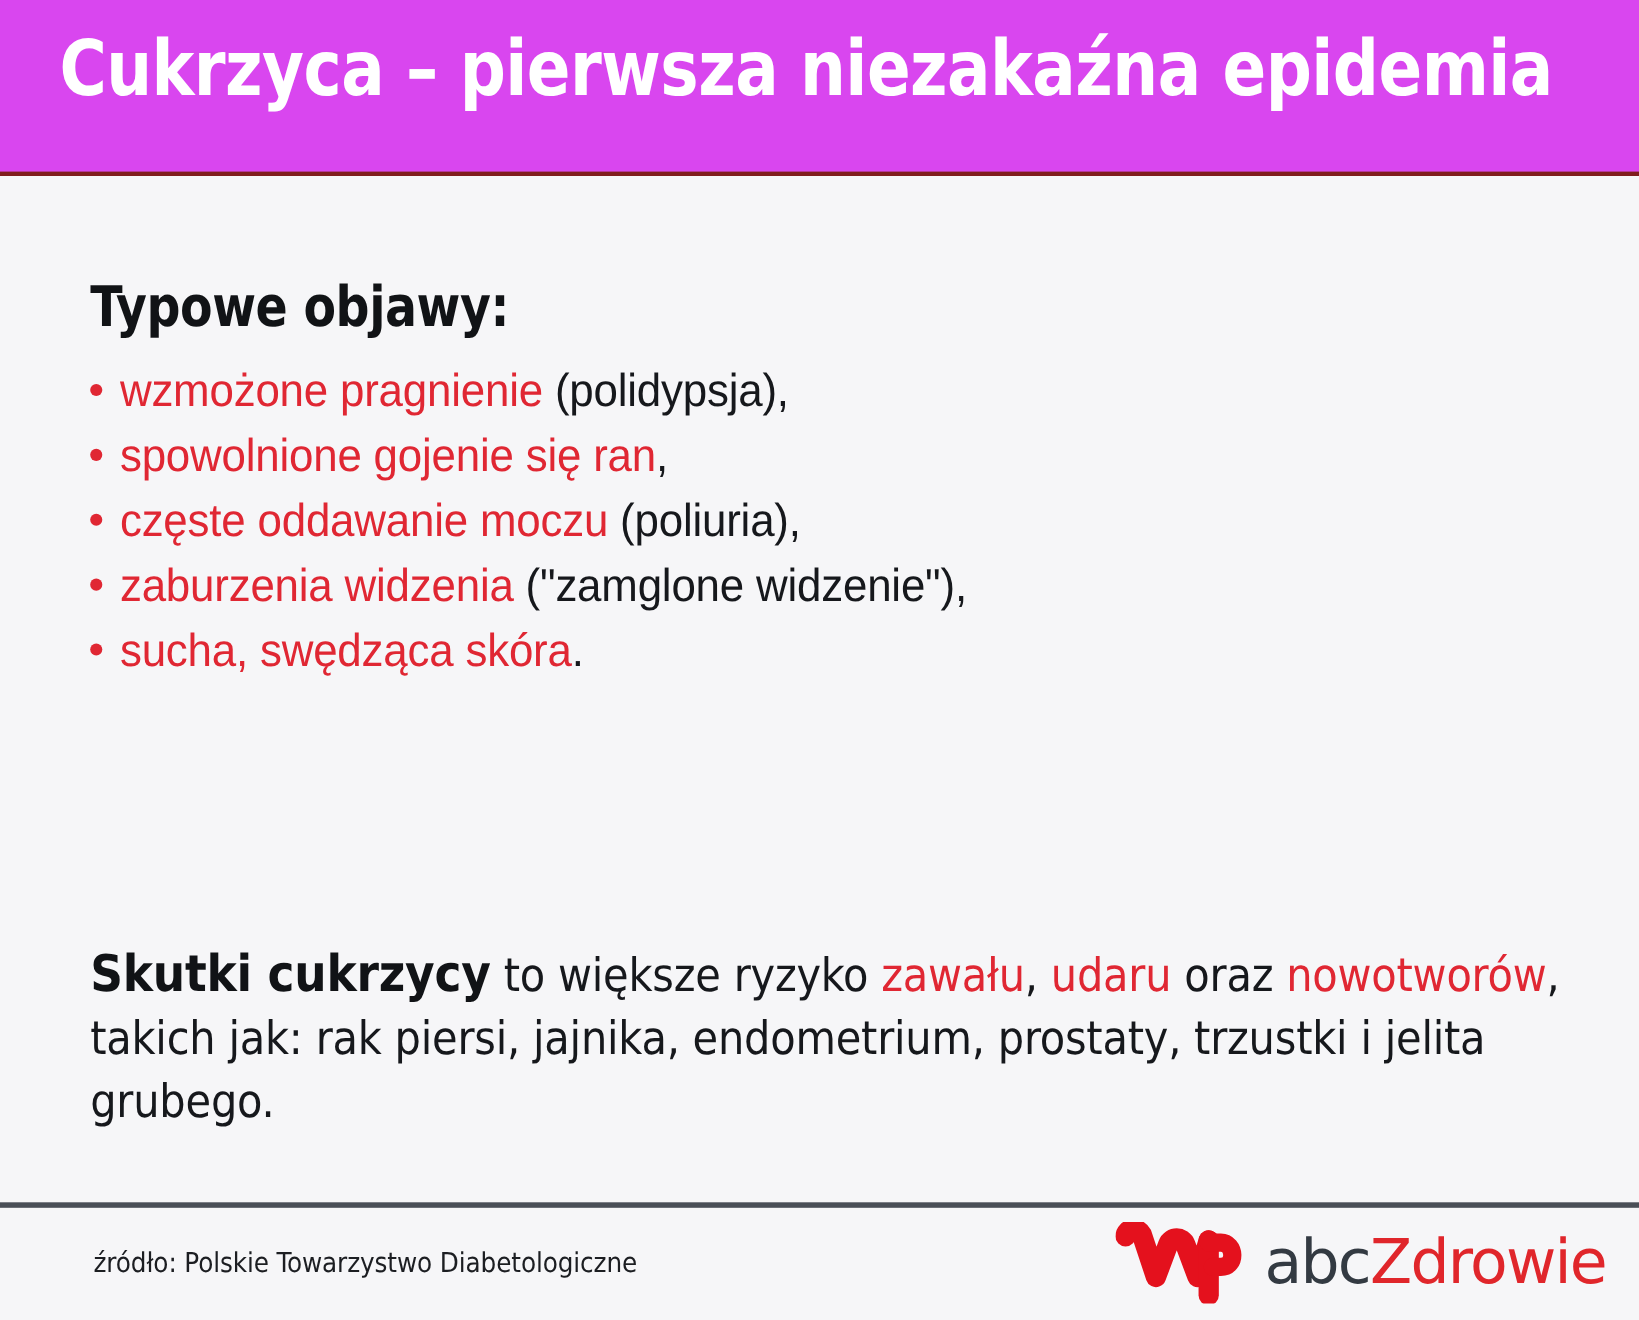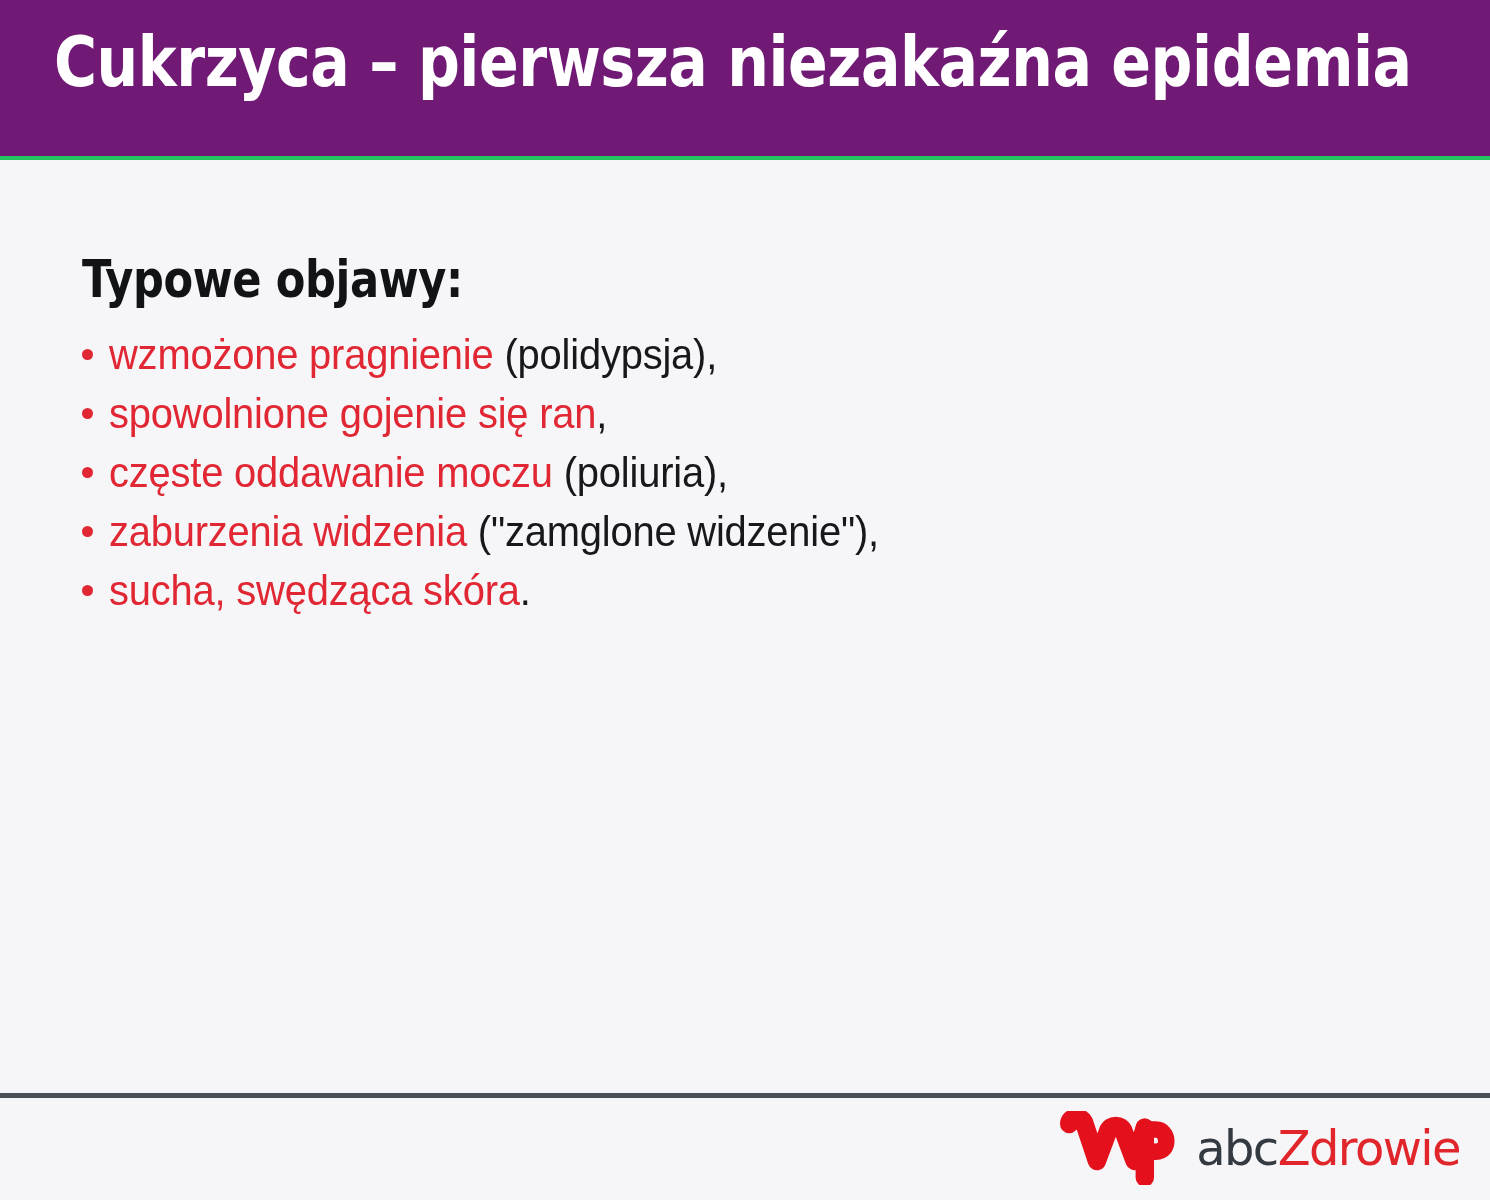--- a/index.html
+++ b/index.html
@@ -23,22 +23,22 @@
     box-sizing: border-box;
   }
 
   
   .banner {
     position: absolute;
     top: 0;
     left: 0;
     width: 1490px;
     height: 160px;
-    background: #701a75;
-    border-bottom: 4px solid #22c55e;
+    background: #d946ef;
+    border-bottom: 4px solid #7f1d1d;
     box-sizing: border-box;
   }
   .banner-title {
     position: absolute;
     left: 54px;
     top: 26px;
     color: #ffffff;
     font-family: "DejaVu Sans Condensed", "Liberation Sans Narrow", "Liberation Sans", sans-serif;
     font-size: 70px;
     font-weight: bold;
@@ -168,21 +168,21 @@
     height: 82px;
   }
   .brand-mark {
     width: 118px;
     height: 74px;
     display: block;
     margin-right: 18px;
   }
   .brand-text {
     font-family: "DejaVu Sans", "Liberation Sans", sans-serif;
-    font-size: 48px;
+    font-size: 56px;
     letter-spacing: -1.6px;
     line-height: 1;
     white-space: nowrap;
     text-align: right;
   }
   .brand-abc { color: #333a42; }
   .brand-zdrowie { color: #e0262b; }
 </style>
 </head>
 <body>
@@ -208,26 +208,28 @@
         <span class="bullet-dot"></span><span class="scaleline"><span class="hl">częste oddawanie moczu</span><span class="rest"> (poliuria),</span></span>
       </li>
       <li class="symptom-item">
         <span class="bullet-dot"></span><span class="scaleline"><span class="hl">zaburzenia widzenia</span><span class="rest"> ("zamglone widzenie"),</span></span>
       </li>
       <li class="symptom-item">
         <span class="bullet-dot"></span><span class="scaleline"><span class="hl">sucha, swędząca skóra</span><span class="rest">.</span></span>
       </li>
     </ul>
 
+    <p class="effects"><span class="lead">Skutki cukrzycy</span><span> to większe ryzyko </span><span class="hl">zawału</span><span>, </span><span class="hl">udaru</span><span> oraz </span><span class="hl">nowotworów</span><span>, takich jak: rak piersi, jajnika, endometrium, prostaty, trzustki i jelita grubego.</span></p>
 
   </div>
 
   <div class="footer">
     <div class="footer-rule"></div>
 
+    <div class="source-text">źródło: Polskie Towarzystwo Diabetologiczne</div>
 
     <div class="brand">
       <svg class="brand-mark" viewBox="0 0 128 80">
         <path d="M10 14 C10 6, 22 4, 26 12 L40 54 L52 22 C55 14, 66 14, 69 22 L81 54 L92 18" fill="none" stroke="#e4111d" stroke-width="20" stroke-linecap="round" stroke-linejoin="round"></path>
         <path d="M92 18 L92 72" fill="none" stroke="#e4111d" stroke-width="20" stroke-linecap="round"></path>
         <path d="M92 20 L104 20 C118 20, 120 44, 104 44 L96 44" fill="none" stroke="#e4111d" stroke-width="18" stroke-linecap="round" stroke-linejoin="round"></path>
       </svg>
       <div class="brand-text"><span class="brand-abc">abc</span><span class="brand-zdrowie">Zdrowie</span></div>
     </div>
   </div>

